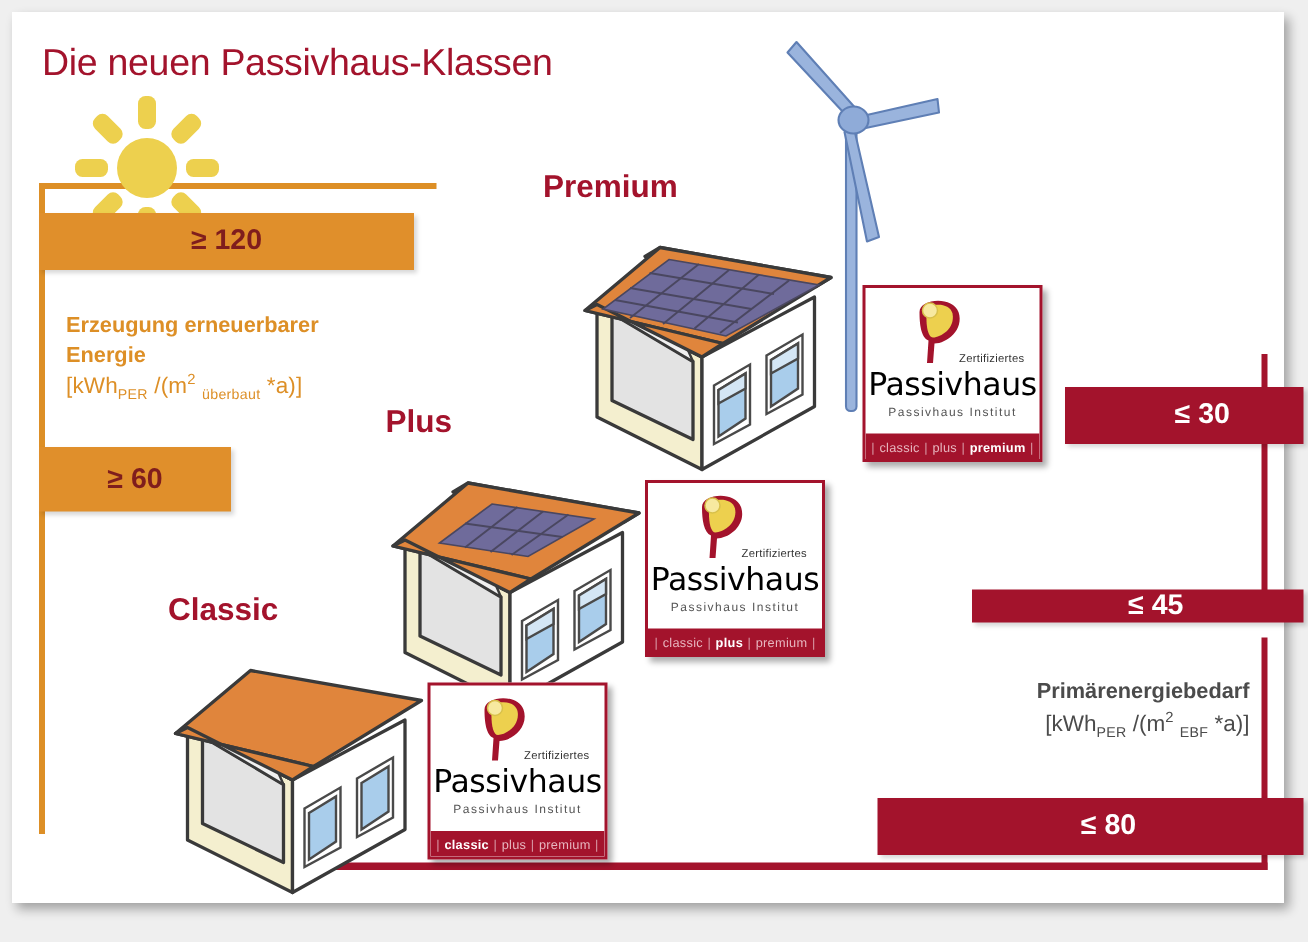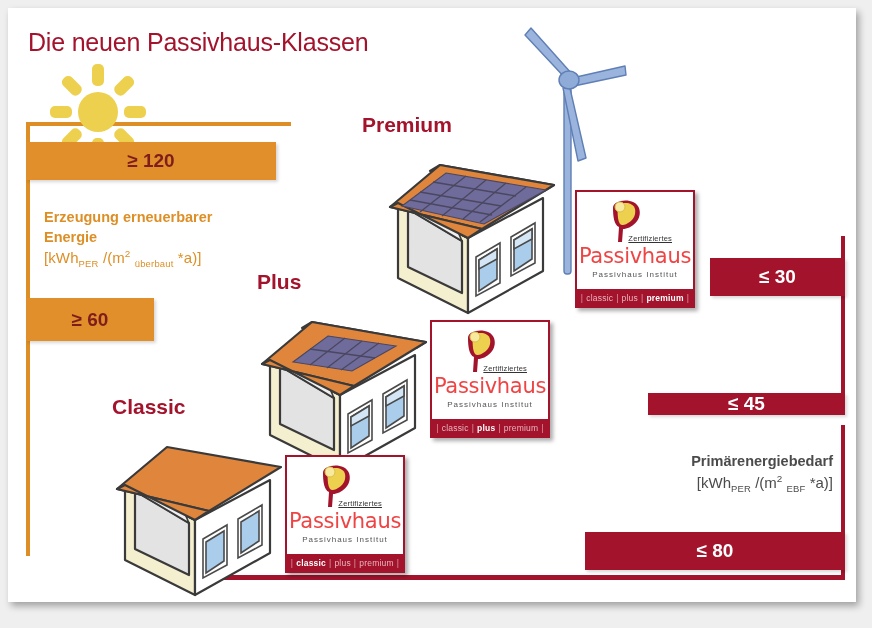--- a/index.html
+++ b/index.html
@@ -109,20 +109,21 @@
   .rbar {
     position: absolute;
     background: #a3132c;
     color: #ffffff;
     font-weight: bold;
     font-size: 19px;
     display: flex;
     align-items: center;
     justify-content: center;
     box-shadow: 2px 2px 3px rgba(0,0,0,0.16);
+    padding-left: 24px;
   }
   #rbar-30 { left: 710px; top: 258px; width: 135px; height: 38px; }
   #rbar-45 { left: 648px; top: 393px; width: 197px; height: 22px; }
   #rbar-60 { left: 585px; top: 532px; width: 260px; height: 38px; }
 
   #right-caption {
     position: absolute;
     left: 585px; top: 452px;
     width: 248px;
     text-align: right;
@@ -177,32 +178,31 @@
     display: flex;
     flex-direction: column;
   }
   .phi-mark {
     position: absolute;
     left: 26px; top: 4px;
     width: 48px; height: 48px;
   }
   .phi-zert {
     position: absolute;
-    right: 21px; top: 42px;
+    right: 10px; top: 42px;
     font-size: 7.5px;
     color: #333333;
     letter-spacing: 0.2px;
-    text-decoration: underline;
   }
   .phi-name {
     position: absolute;
     left: 0; right: 0; top: 52px;
     text-align: center;
     font-size: 21px;
-    color: #ef4444;
+    color: #000000;
     letter-spacing: -0.3px;
     font-family: "DejaVu Sans", sans-serif;
   }
   .phi-inst {
     position: absolute;
     left: 0; right: 0; top: 78px;
     text-align: center;
     font-size: 8px;
     color: #555555;
     letter-spacing: 1px;

